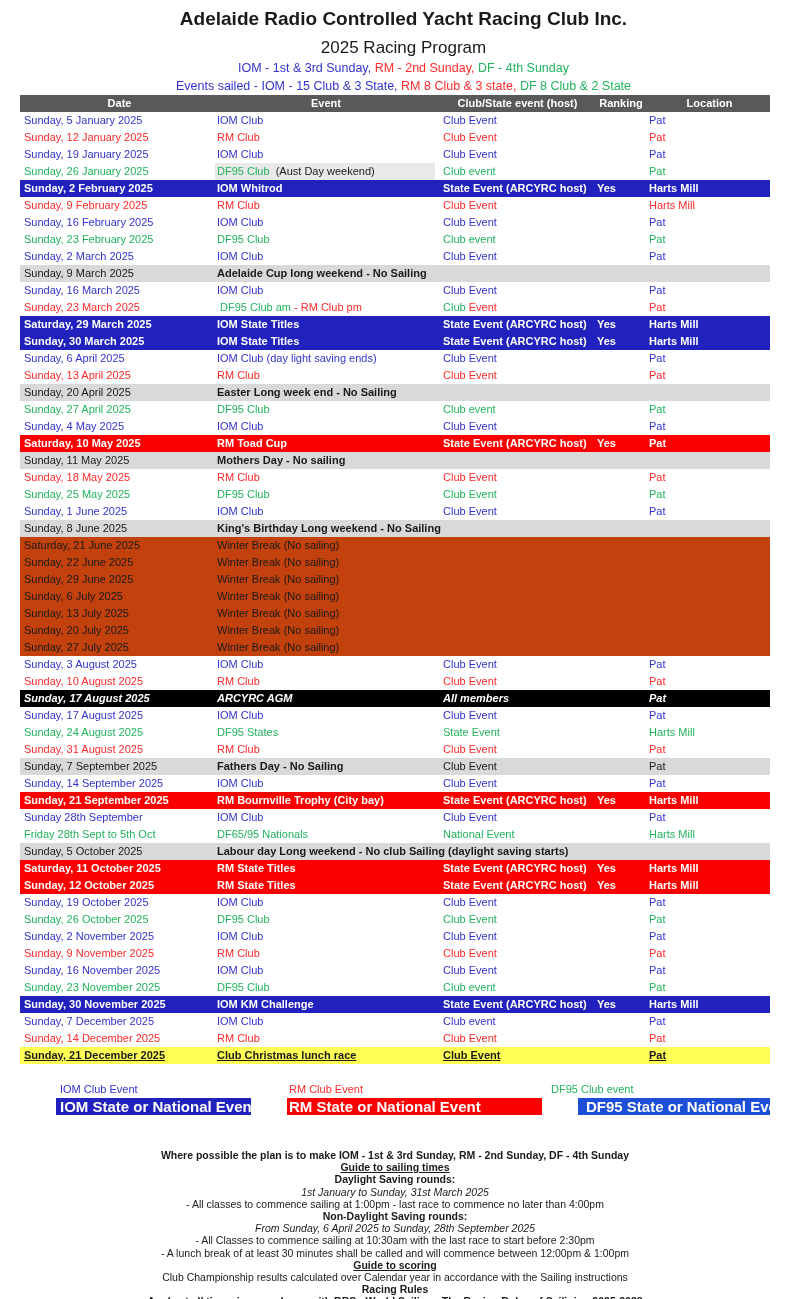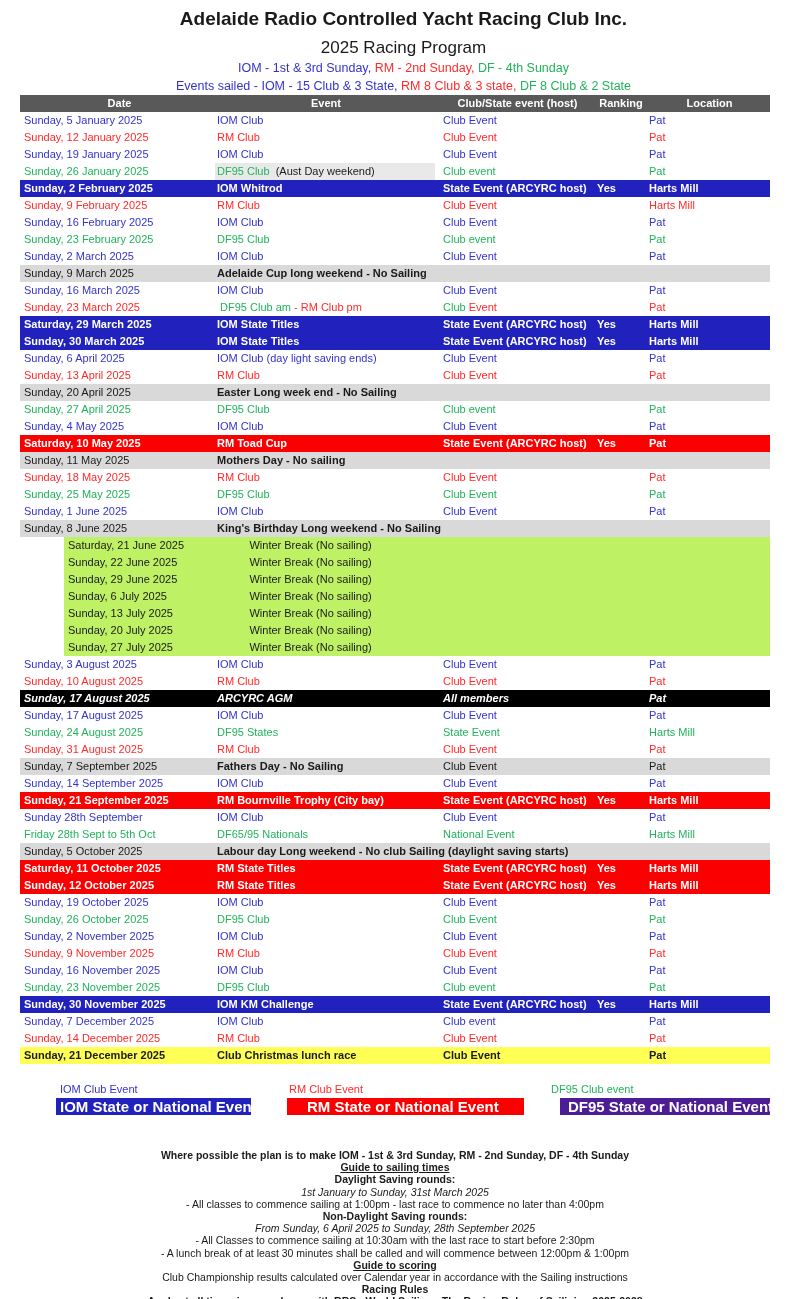--- a/index.html
+++ b/index.html
@@ -22,32 +22,32 @@
   .col-date{width:195px;padding-left:4px;}
   .col-event{width:220px;padding-left:2px;}
   .col-club{width:157px;padding-left:8px;}
   .col-rank{width:53px;padding-left:5px;}
   .col-loc{width:125px;padding-left:4px;}
   
   .r-sb{background:#2121bd;color:#fff;font-weight:bold;}
   .r-sr{background:#fa0000;color:#fff;font-weight:bold;}
   .r-hol{background:#d9d9d9;color:#1a1a1a;}
   .r-hol .ev{font-weight:bold;}
-  .r-win{background:#bef264;color:#1a1a1a;margin-left:44px;}
+  .r-win{background:#c2410c;color:#1a1a1a;}
   .r-agm{background:#000;color:#fff;font-weight:bold;font-style:italic;}
-  .r-yel{background:#ffff55;color:#1a1a1a;font-weight:bold;}
+  .r-yel{background:#ffff55;color:#1a1a1a;font-weight:bold;text-decoration:underline;}
   .egray{background:#e9e9e9;}
   
   .legend1{display:flex;margin:17px 0 0 20px;width:750px;height:17px;line-height:17px;font-size:11px;}
   .legend2{display:flex;margin:0 0 0 20px;width:750px;height:17px;line-height:17px;font-size:15px;
            color:#fff;font-weight:bold;}
   .lcell{box-sizing:border-box;white-space:pre;margin-left:36px;}
   .lg-iom{width:195px;padding-left:4px;background:#2121bd;}
-  .lg-rm{width:264px;padding-left:20px;background:#fa0000;}
-  .lg-df{width:210px;padding-left:8px;background:#4c1d95;}
+  .lg-rm{width:264px;padding-left:2px;background:#fa0000;}
+  .lg-df{width:192px;padding-left:8px;background:#1d4ed8;}
   
   .footer{margin-top:34px;width:790px;text-align:center;font-size:10.5px;line-height:12.2px;}
   .f-b{font-weight:bold;}
   .f-bu{font-weight:bold;text-decoration:underline;}
   .f-i{font-style:italic;}
 </style>
 </head>
 <body>
 
 <div class="page">

